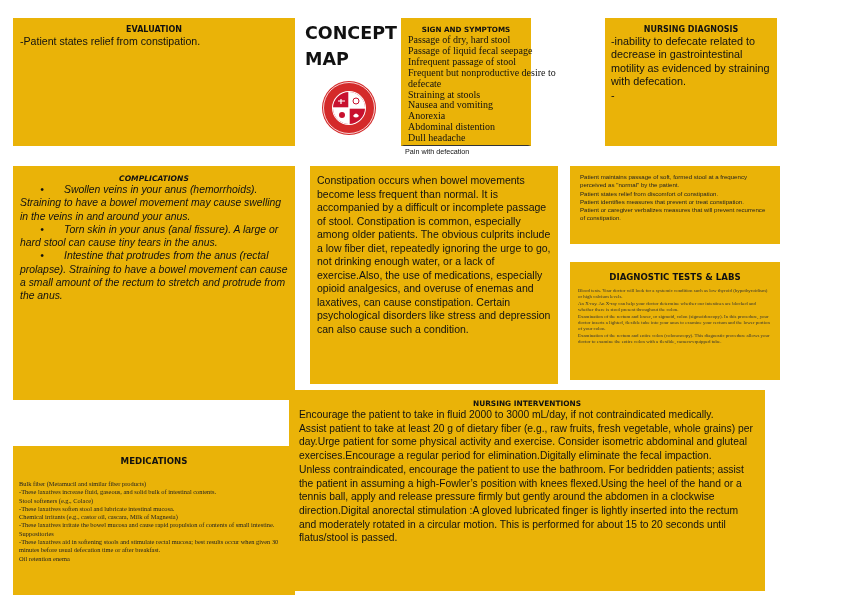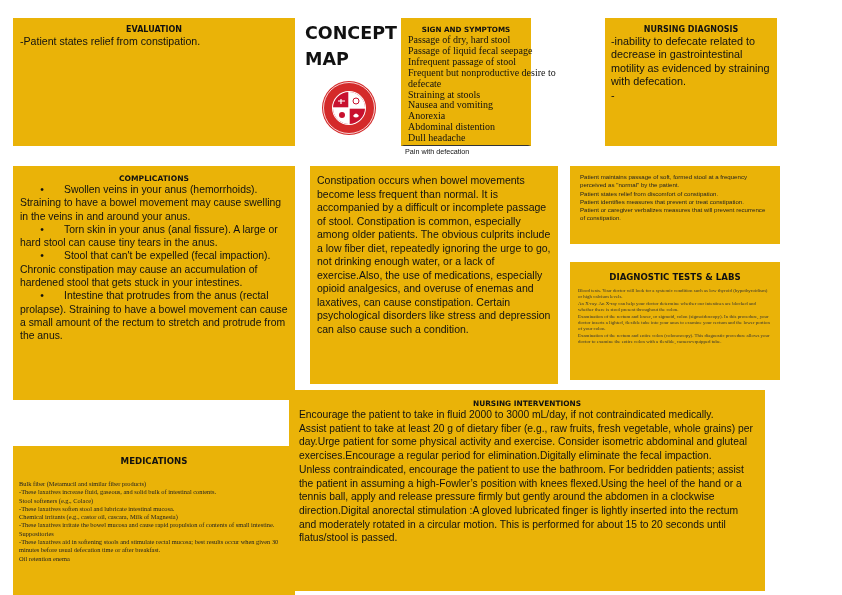--- a/index.html
+++ b/index.html
@@ -17,21 +17,21 @@
     
     #signs { left: 401px; top: 18px; width: 130px; height: 128px; padding: 4px 4px; overflow: visible; border-bottom: 1px solid #333; }
     #signs .hdr { font-size: 7.2px; line-height: 10px; }
     #signs .item { font-size: 10px; line-height: 10.9px; white-space: nowrap; font-family: Liberation Serif, serif; }
     #signs-overflow { position: absolute; left: 405px; top: 147px; font-size: 7.2px; line-height: 10.9px; }
     
     #ndx { left: 605px; top: 18px; width: 172px; height: 128px; padding: 4px 3px; }
     #ndx .hdr { font-size: 8px; line-height: 10px; }
     #ndx .para { font-size: 10.8px; line-height: 13.4px; }
     
-    #complications { left: 13px; top: 166px; width: 282px; height: 234px; padding: 5px 4px; }
+    #complications { left: 13px; top: 166px; width: 282px; height: 234px; padding: 5px 4px; font-style: italic; }
     #complications .hdr { font-size: 7.6px; line-height: 9px; }
     #complications .para { font-size: 10.4px; line-height: 13.3px; }
     .bullet { display: inline-block; width: 44px; text-align: center; }
     
     #meddx { left: 310px; top: 166px; width: 248px; height: 218px; padding: 5px 4px; }
     #meddx .hdr { font-size: 7.6px; line-height: 9px; text-align: left; }
     #meddx .para { font-size: 10.5px; line-height: 13.5px; }
     
     #goals { left: 570px; top: 166px; width: 210px; height: 78px; padding: 4px 7px; }
     #goals .hdr { font-size: 8.6px; line-height: 11px; }
@@ -99,21 +99,20 @@
 <div class="box" id="ndx">
   <div class="hdr">NURSING DIAGNOSIS</div>
   <p class="para">-inability to defecate related to decrease in gastrointestinal motility as evidenced by straining with defecation.</p>
   <p class="para">-</p>
 </div>
 
 <div class="box" id="complications">
   <div class="hdr">COMPLICATIONS</div>
   <p class="para"><span class="bullet">•</span><span>Swollen veins in your anus (hemorrhoids). Straining to have a bowel movement may cause swelling in the veins in and around your anus.</span></p>
   <p class="para"><span class="bullet">•</span><span>Torn skin in your anus (anal fissure). A large or hard stool can cause tiny tears in the anus.</span></p>
-  <p class="para"><span class="bullet">•</span><span>Stool that can't be expelled (fecal impaction). Chronic constipation may cause an accumulation of hardened stool that gets stuck in your intestines.</span></p>
   <p class="para"><span class="bullet">•</span><span>Intestine that protrudes from the anus (rectal prolapse). Straining to have a bowel movement can cause a small amount of the rectum to stretch and protrude from the anus.</span></p>
 </div>
 
 <div class="box" id="meddx">
   <p class="para">Constipation occurs when bowel movements become less frequent than normal. It is accompanied by a difficult or incomplete passage of stool. Constipation is common, especially among older patients. The obvious culprits include a low fiber diet, repeatedly ignoring the urge to go, not drinking enough water, or a lack of exercise.Also, the use of medications, especially opioid analgesics, and overuse of enemas and laxatives, can cause constipation. Certain psychological disorders like stress and depression can also cause such a condition.</p>
 </div>
 
 <div class="box" id="goals">
   <div class="item">Patient maintains passage of soft, formed stool at a frequency perceived as "normal" by the patient.</div>
   <div class="item">Patient states relief from discomfort of constipation.</div>

